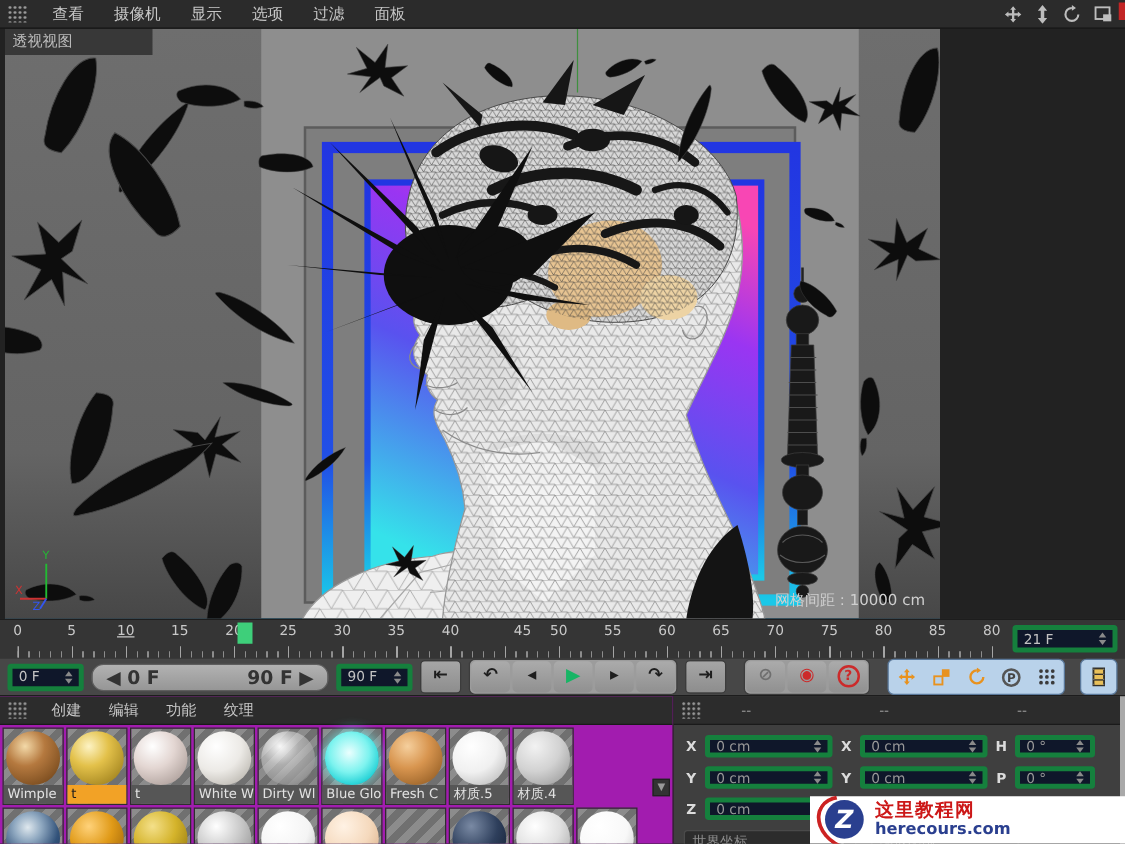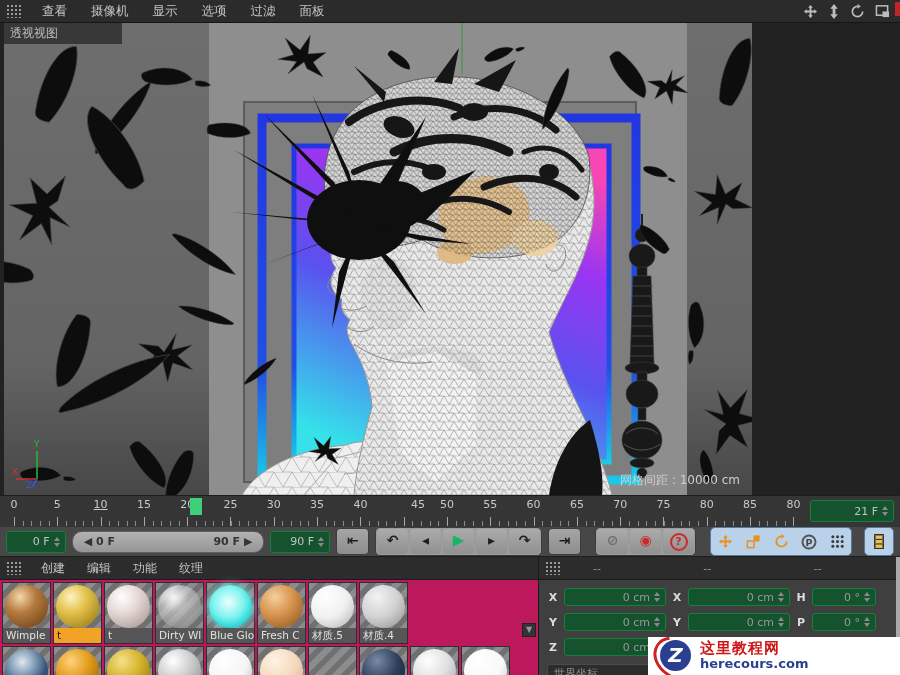--- a/index.html
+++ b/index.html
@@ -25,51 +25,51 @@
   
   #ruler{position:absolute;left:0;top:495px;width:900px;height:32px;background:#353535;
          border-top:1px solid #1d1d1d;border-bottom:1px solid #1d1d1d;}
   .tl-mark{position:absolute;top:2px;transform:translateX(-50%);color:#c9c9c9;font-size:11px;}
   #ticks-minor{position:absolute;left:14px;bottom:2px;width:785px;height:5px;
       background:repeating-linear-gradient(90deg,#8d8d8d 0 1px,transparent 1px 8.66px);}
   #ticks-major{position:absolute;left:14px;bottom:2px;width:785px;height:9px;
       background:repeating-linear-gradient(90deg,#a5a5a5 0 1px,transparent 1px 43.3px);}
   #playhead{position:absolute;left:190px;top:2px;width:12px;height:17px;background:#3ecf7a;}
   #playhead-label{position:absolute;left:205px;top:2px;color:#3ecf7a;font-size:11.5px;font-weight:bold;margin-top:44px;}
-  .spin-box{background:#14532d;border:1px solid #15803d;border-radius:3px;color:#c3c3c3;
-            font-size:11px;display:flex;align-items:center;padding:0 5px;height:22px;box-sizing:border-box;text-align:right;}
+  .spin-box{background:#0f172a;border:4px solid #15803d;border-radius:3px;color:#c3c3c3;
+            font-size:11px;display:flex;align-items:center;padding:0 5px;height:22px;box-sizing:border-box;}
   .spin-box .val{flex:1;}
   .stepper{display:flex;flex-direction:column;gap:2px;margin-left:4px;}
   .stepper i{width:0;height:0;border-left:3.5px solid transparent;border-right:3.5px solid transparent;}
   .stepper .up{border-bottom:4px solid #8a8a8a;}
   .stepper .dn{border-top:4px solid #8a8a8a;}
   #frame-box{position:absolute;right:6px;top:4px;width:84px;}
   
   #transport{position:absolute;left:0;top:527px;width:900px;height:30px;background:#474747;
              display:flex;align-items:center;gap:6px;padding:0 6px;box-sizing:border-box;
              border-bottom:1px solid #1d1d1d;}
   #range-slider{width:262px;height:20px;background:linear-gradient(#b2b2b2,#969696);border-radius:10px;
       border:1px solid #5e5e5e;display:flex;align-items:center;justify-content:space-between;
-      padding:0 11px;color:#333;font-size:11px;font-weight:bold;}
+      padding:0 11px;color:#333;font-size:15px;font-weight:bold;}
   .tbtn{width:31px;height:25px;background:linear-gradient(#a6a6a6,#8d8d8d);border:1px solid #3c3c3c;
         border-radius:4px;color:#1e1e1e;font-size:14px;line-height:23px;text-align:center;
         font-weight:bold;cursor:default;flex:none;}
   .tgroup{display:flex;gap:2px;background:#9c9c9c;border:1px solid #3c3c3c;border-radius:5px;padding:1px;}
   .tgroup .tbtn{border:none;background:linear-gradient(#ababab,#909090);}
   .tbtn.play{color:#18b565;font-size:15px;}
   .tbtn.dis{color:#6f6f6f;}
   .tbtn.red{color:#cc2a2a;}
   .qmark{display:inline-block;width:14px;height:14px;line-height:13px;border:2px solid #cc2a2a;
          border-radius:50%;color:#cc2a2a;font-size:11px;font-weight:bold;margin-top:3px;}
   .kgroup{display:flex;gap:2px;background:#b9d2ea;border:1px solid #5a789a;border-radius:5px;padding:1px;}
   .kbtn{width:26px;height:25px;border-radius:3px;display:flex;align-items:center;justify-content:center;flex:none;}
   .kbtn svg{display:block;}
   
   #bottom{position:absolute;left:0;top:557px;width:900px;height:118px;display:flex;}
-  #materials{width:538px;height:118px;background:#be185d;border-right:1px solid #1b1b1b;
+  #materials{width:538px;height:118px;background:#a21caf;border-right:1px solid #1b1b1b;
              position:relative;overflow:hidden;flex:none;}
   .subbar{height:22px;background:#2c2c2c;border-bottom:1px solid #1a1a1a;display:flex;align-items:center;}
   .subbar .menu-item{font-size:12px;padding:0 11px;}
   #mat-rows{padding:2px 2px 0 2px;}
   .mat-row{display:flex;gap:2px;margin-bottom:2px;}
   .tile{width:49px;height:62px;background:repeating-linear-gradient(135deg,#8c8c8c 0 6px,#707070 6px 12px);
         border:1px solid #2e2e2e;box-sizing:border-box;position:relative;flex:none;}
   .sphere{width:43px;height:43px;border-radius:50%;margin:2px auto 0 auto;}
   .tile .mlabel{position:absolute;left:0;right:0;bottom:0;height:15px;background:#565656;color:#e2e2e2;
         font-size:10.5px;line-height:15px;padding:0 3px;white-space:nowrap;overflow:hidden;}
@@ -497,20 +497,24 @@
           <div class="tile">
             <div class="sphere" style="background: radial-gradient(circle at 35% 28%, rgb(253, 243, 196) 0%, rgb(227, 193, 74) 38%, rgb(152, 122, 24) 92%);"></div>
             <div class="mlabel" style="background: rgb(242, 162, 38); color: rgb(30, 30, 30);">t</div>
           </div>
 
           <div class="tile">
             <div class="sphere" style="background: radial-gradient(circle at 35% 28%, rgb(255, 255, 255) 0%, rgb(227, 214, 210) 42%, rgb(165, 151, 146) 92%);"></div>
             <div class="mlabel">t</div>
           </div>
 
+          <div class="tile">
+            <div class="sphere" style="background: radial-gradient(circle at 35% 28%, rgb(255, 255, 255) 0%, rgb(236, 234, 230) 48%, rgb(180, 176, 168) 92%);"></div>
+            <div class="mlabel">White W</div>
+          </div>
 
           <div class="tile">
             <div class="sphere" style="background: radial-gradient(circle at 35% 28%, rgba(255, 255, 255, 0.95) 0%, rgba(225, 225, 225, 0.55) 35%, rgba(130, 130, 130, 0.8) 92%);"></div>
             <div class="mlabel">Dirty Wl</div>
           </div>
 
           <div class="tile">
             <div class="sphere" style="background: radial-gradient(circle at 45% 40%, rgb(234, 255, 254) 0%, rgb(125, 243, 239) 45%, rgb(42, 212, 216) 72%, rgb(10, 166, 184) 95%); box-shadow: rgba(110, 240, 240, 0.9) 0px 0px 10px;"></div>
             <div class="mlabel">Blue Glo</div>
           </div>

